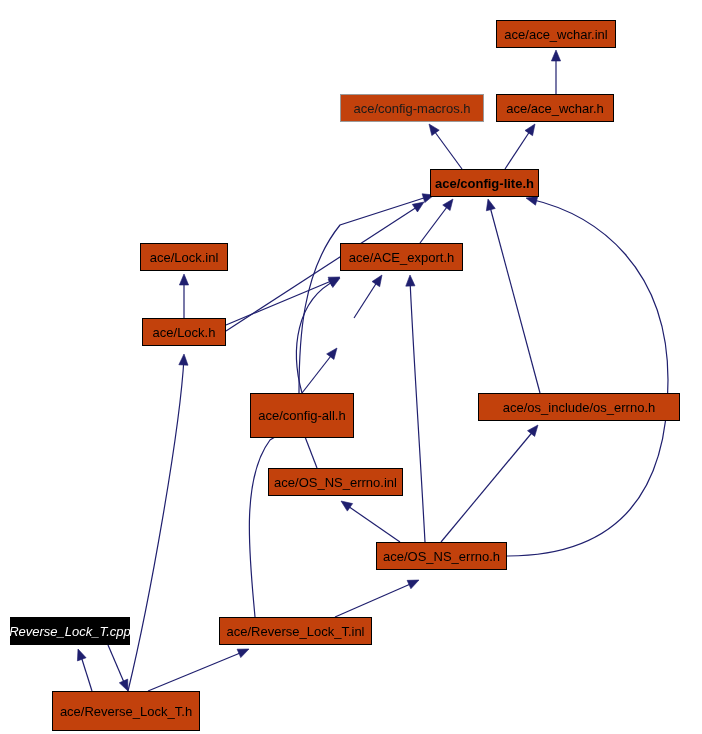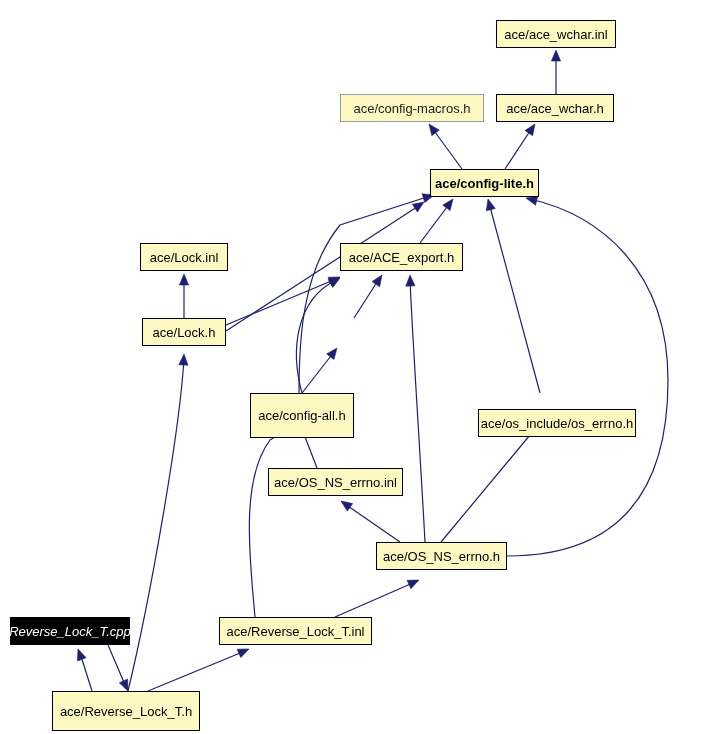--- a/index.html
+++ b/index.html
@@ -22,21 +22,21 @@
     left: 0;
     top: 0;
     width: 702px;
     height: 734px;
     pointer-events: none;
   }
   .node {
     position: absolute;
     box-sizing: border-box;
     border: 1px solid #000000;
-    background: #fef9c3;
+    background: #c2410c;
     color: #000000;
     font-size: 13px;
     line-height: 1;
     white-space: nowrap;
     display: flex;
     align-items: center;
     justify-content: center;
     padding: 0 6px;
     z-index: 5;
   }
@@ -123,21 +123,21 @@
     </div>
     <div class="node" style="left: 340px; top: 243px; width: 123px; height: 28px;">
       <span class="node-label">ace/ACE_export.h</span>
     </div>
     <div class="node" style="left: 142px; top: 318px; width: 84px; height: 28px;">
       <span class="node-label">ace/Lock.h</span>
     </div>
     <div class="node" style="left: 250px; top: 393px; width: 104px; height: 45px;">
       <span class="node-label">ace/config-all.h</span>
     </div>
-    <div class="node" style="left: 478px; top: 393px; width: 158px; height: 28px; margin-top: 16px;">
+    <div class="node" style="left: 478px; top: 393px; width: 202px; height: 28px;">
       <span class="node-label">ace/os_include/os_errno.h</span>
     </div>
     <div class="node" style="left: 268px; top: 468px; width: 135px; height: 28px;">
       <span class="node-label">ace/OS_NS_errno.inl</span>
     </div>
     <div class="node" style="left: 376px; top: 542px; width: 131px; height: 28px;">
       <span class="node-label">ace/OS_NS_errno.h</span>
     </div>
     <div class="node root" style="left: 10px; top: 617px; width: 120px; height: 28px; font-style: italic;">
       <span class="node-label">Reverse_Lock_T.cpp</span>

